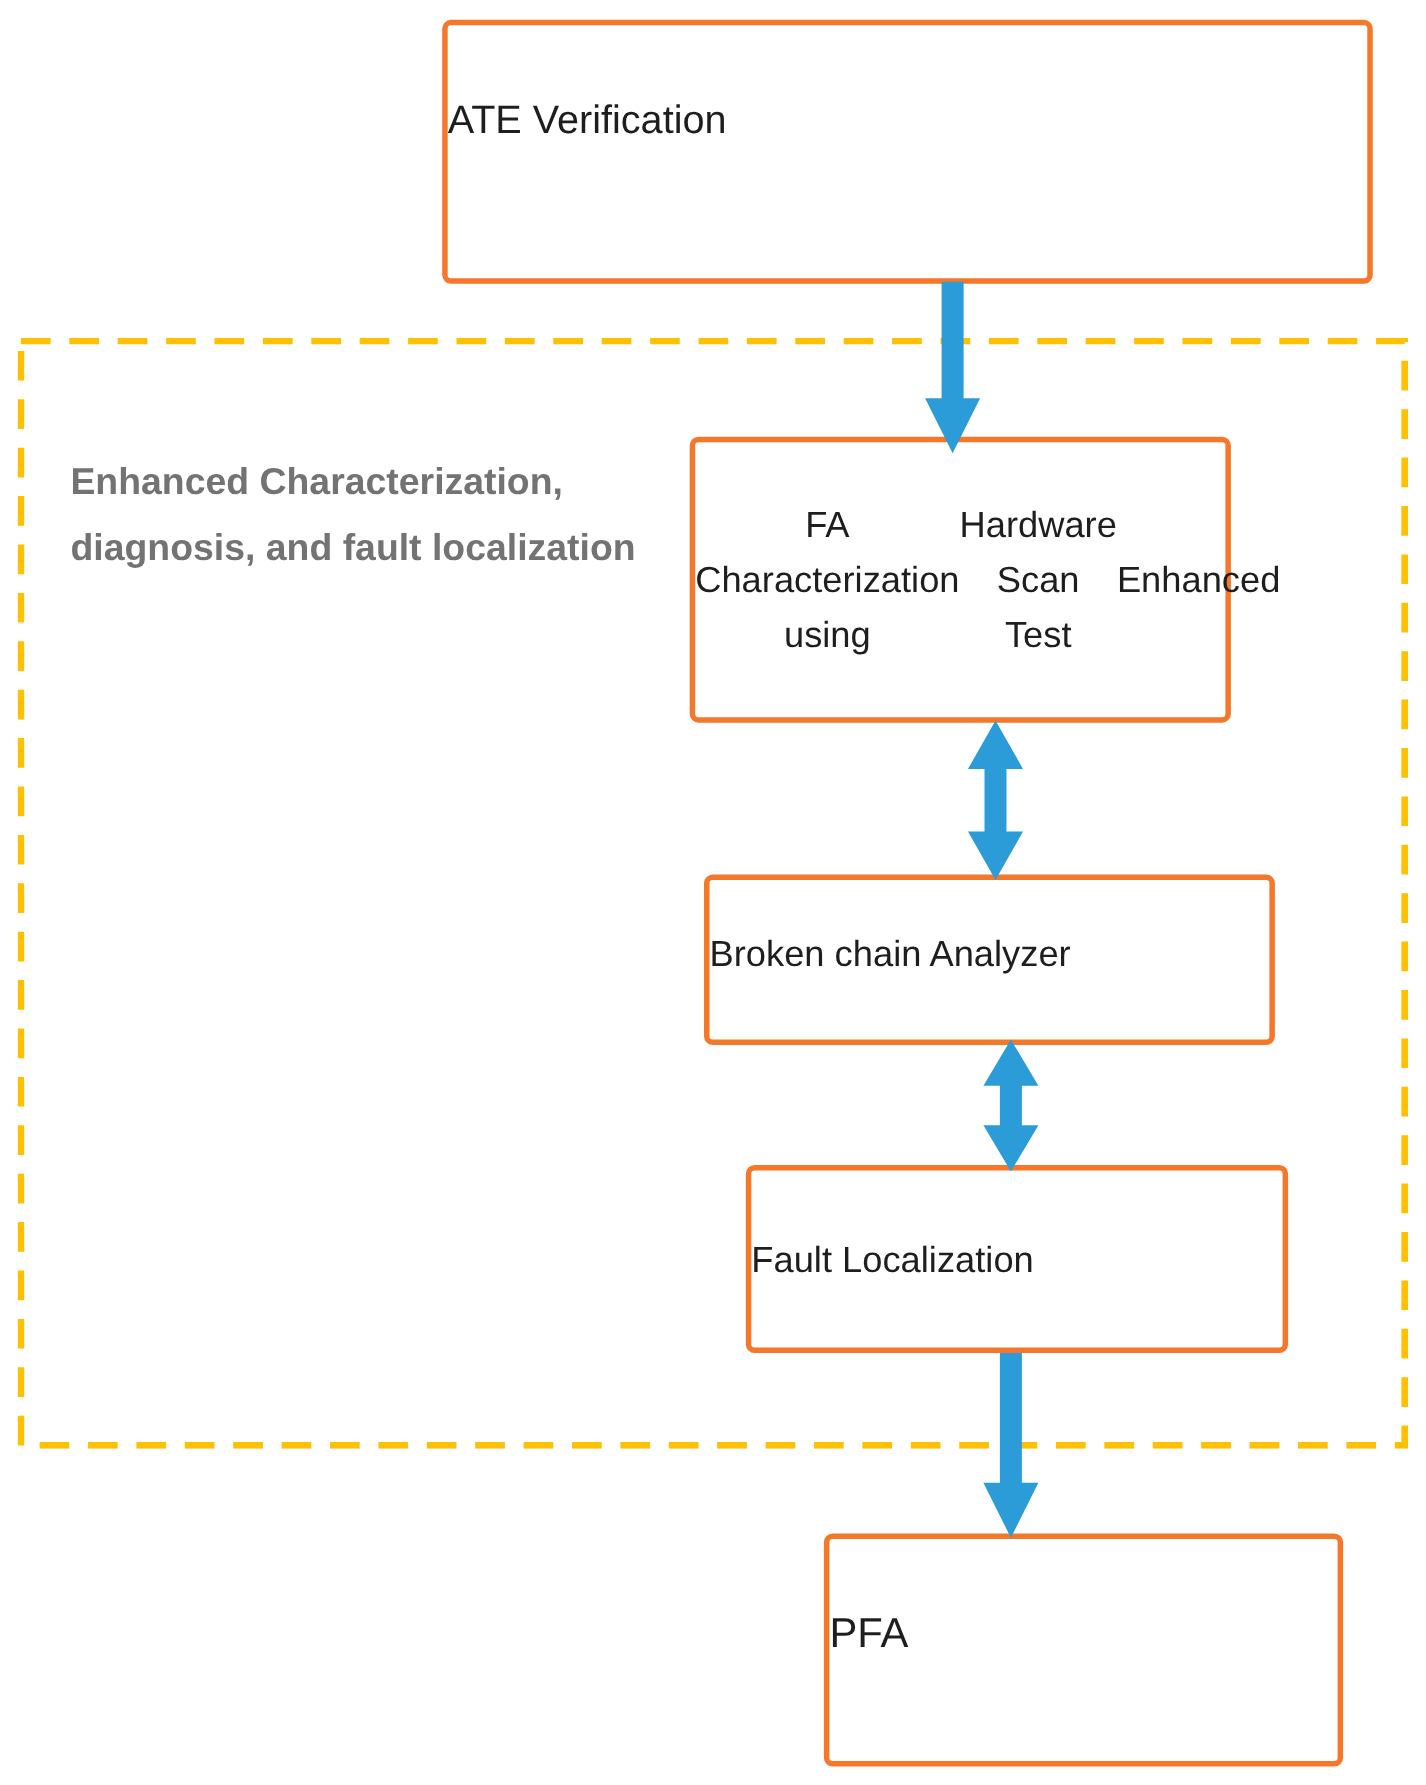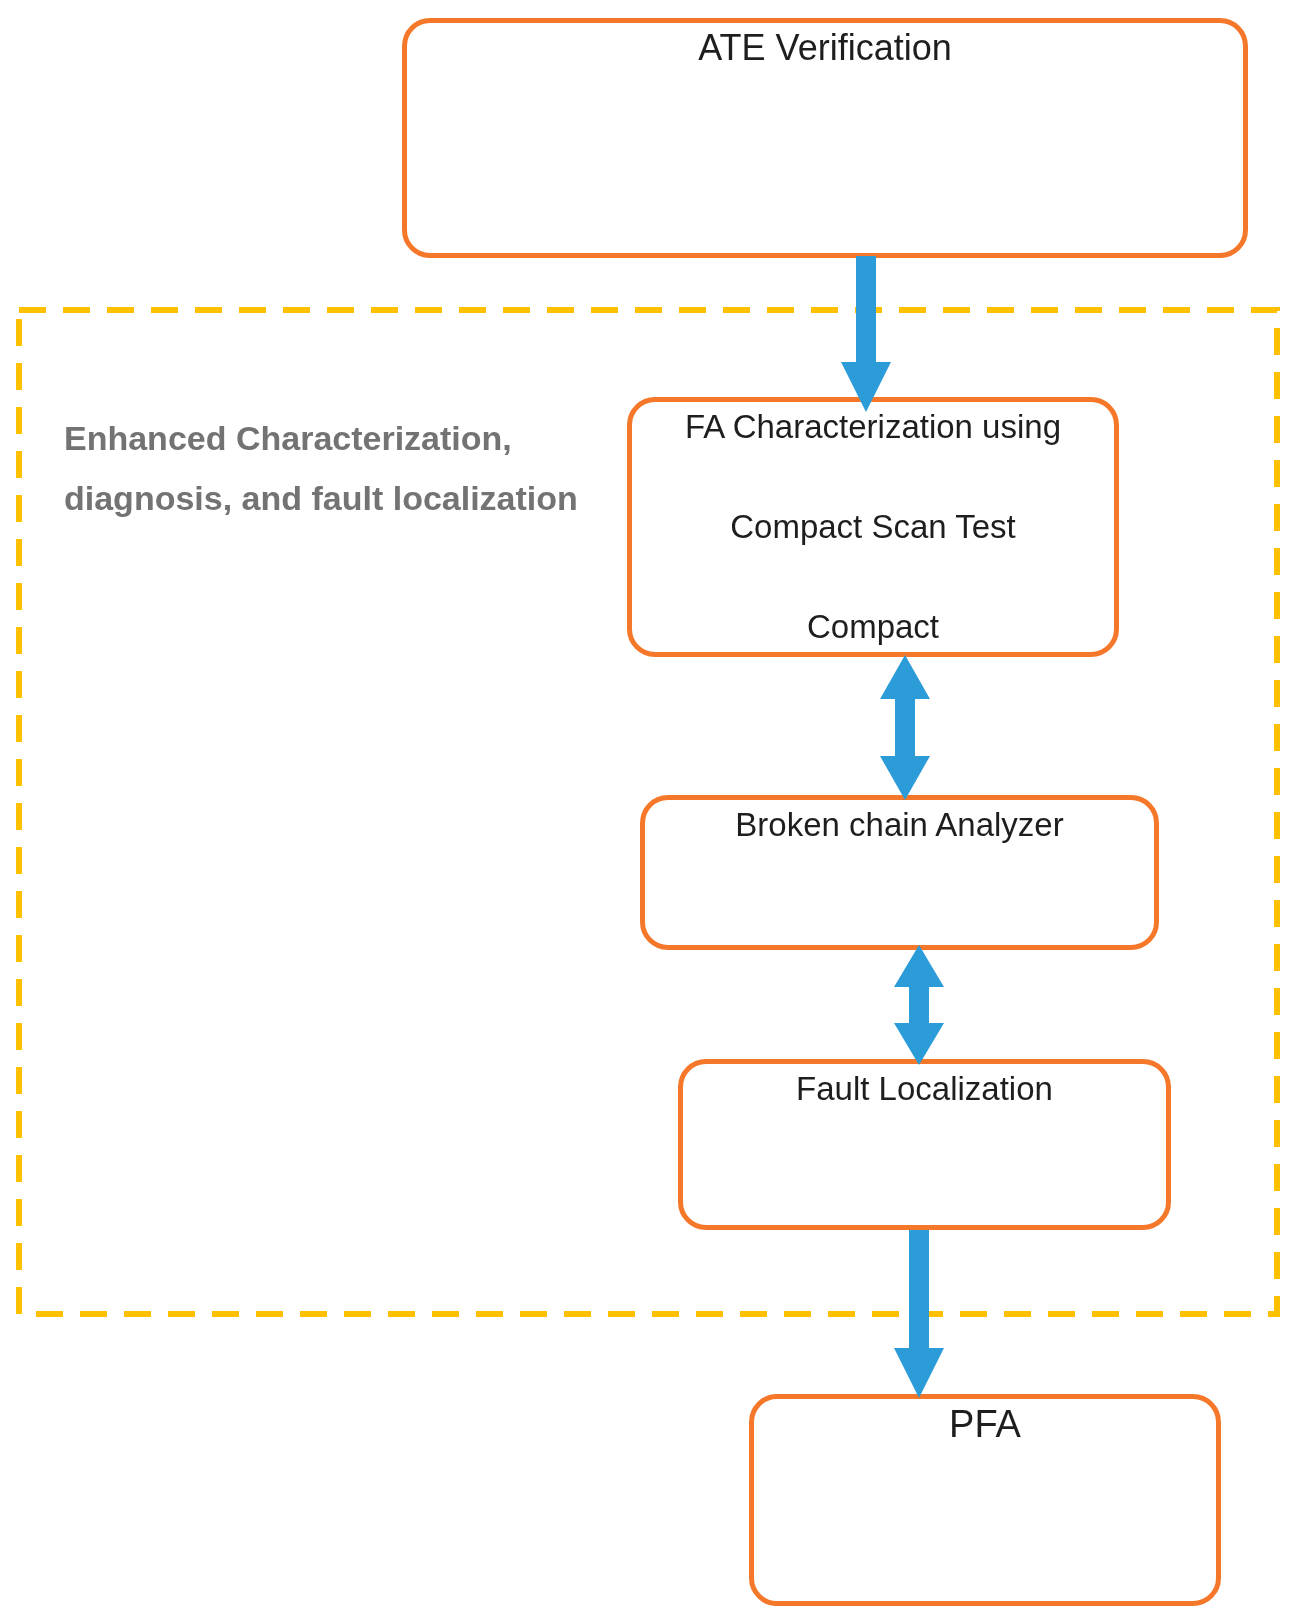--- a/index.html
+++ b/index.html
@@ -27,26 +27,25 @@
   .group-svg rect {
     fill: none;
     stroke: var(--group-border);
     stroke-width: 6;
     stroke-dasharray: 27 17;
   }
 
   
   .node {
     border: 5px solid var(--node-border);
-    border-radius: 28px;
+    border-radius: 8px;
     background: var(--bg-color);
     display: flex;
-    flex-direction: column;
     align-items: center;
-    justify-content: space-between;
+    justify-content: flex-start;
     text-align: center;
     font-size: 33px;
     line-height: 50px;
     z-index: 2;
   }
   .node-ate   { left: 402px; top: 18px;   width: 846px; height: 240px; font-size: 36px; }
   .node-fa    { left: 627px; top: 397px;  width: 492px; height: 260px; }
   .node-bc    { left: 640px; top: 795px;  width: 519px; height: 155px; padding-bottom: 12px; }
   .node-fault { left: 678px; top: 1059px; width: 493px; height: 171px; }
   .node-pfa   { left: 749px; top: 1394px; width: 472px; height: 212px; font-size: 38px; padding-bottom: 30px; }
@@ -88,22 +87,22 @@
   </div>
 
   <div class="abs arrow arrow-1">
     <svg viewBox="0 0 52 156" width="52" height="156" xmlns="http://www.w3.org/2000/svg">
       <polygon points="16,0 36,0 36,106 51,106 26,156 1,106 16,106"></polygon>
     </svg>
   </div>
 
   <div class="abs node node-fa">
     <div>FA Characterization using</div>
-    <div>Compact Scan Test</div>
-    <div>Compact</div>
+    <div>Hardware Scan Test</div>
+    <div>Enhanced</div>
   </div>
 
   <div class="abs arrow arrow-2">
     <svg viewBox="0 0 52 145" width="52" height="145" xmlns="http://www.w3.org/2000/svg">
       <polygon points="26,0 51,44 36,44 36,101 51,101 26,145 1,101 16,101 16,44 1,44"></polygon>
     </svg>
   </div>
 
   <div class="abs node node-bc">
     <div>Broken chain Analyzer</div>

